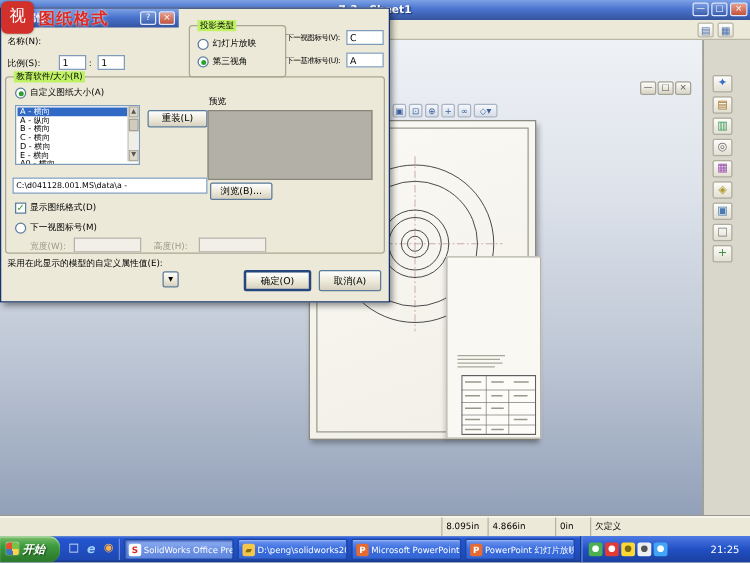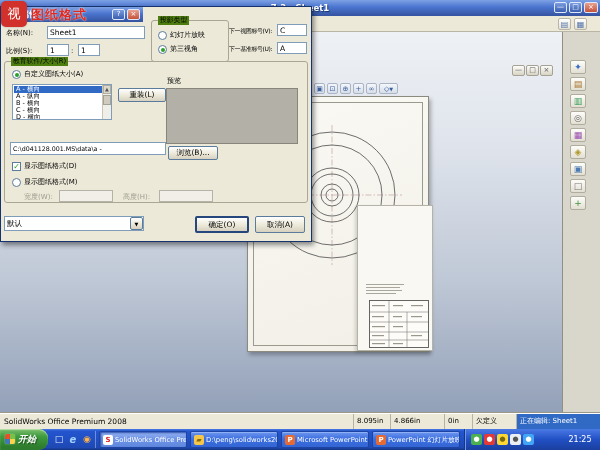--- a/index.html
+++ b/index.html
@@ -9,21 +9,21 @@
 
 .titlebar{background:linear-gradient(180deg,#7da1e4 0%,#4a74cf 45%,#35539f 100%);color:#fff}
 .capbtn{width:13px;height:11px;border:1px solid #dfe8fb;border-radius:2px;background:linear-gradient(#7b9ce0,#3a5fb0);color:#fff;font-size:7px;line-height:9px;text-align:center;cursor:default}
 .capbtn.close{background:linear-gradient(#e8a090,#c5523a)}
 .face{background:#ECE9D8}
 .sunken{background:#fff;border:1px solid #7f9db9;font-size:7.5px;line-height:11px;padding:0 2px;white-space:nowrap;overflow:hidden}
 .sunken.dis{background:#f1efe8;border-color:#b5b2a8;color:#8a887c}
 .btn{background:linear-gradient(#fefefe,#ece9d8 55%,#d6d0bf);border:1px solid #5a7b9c;border-radius:2px;text-align:center;font-size:7.5px;display:flex;align-items:center;justify-content:center}
 .btn.default{border:2px solid #26477d}
 .gbox{border:1px solid #a9a793;border-radius:3px}
-.glabel{position:absolute;top:-5px;left:6px;background:#4d7c0f;padding:0 2px;font-size:6.8px;line-height:9px;white-space:nowrap}
+.glabel{position:absolute;top:-5px;left:6px;background:#bef264;padding:0 2px;font-size:6.8px;line-height:9px;white-space:nowrap}
 .radio{width:9px;height:9px;border-radius:50%;border:1px solid #5a7b9c;background:#fff}
 .radio.on::after{content:"";display:block;width:4px;height:4px;border-radius:50%;background:#2ba12b;margin:1.5px auto}
 .checkbox{width:9px;height:9px;border:1px solid #5a7b9c;background:#fff;font-size:8px;line-height:8px;color:#2ba12b;text-align:center}
 .lbl{font-size:7px;line-height:10px;white-space:nowrap}
 .lbl.tiny{font-size:6px;letter-spacing:-.4px}
 .lbl.dis{color:#9c9a8c}
 .icon{display:flex;align-items:center;justify-content:center;cursor:default}
 .tool{width:13px;height:12px;border:1px solid #b9b6a8;border-radius:2px;background:linear-gradient(#fff,#e4e1d2);font-size:8px;color:#4a6ea9}
 .viewtool{width:11px;height:11px;border:1px solid #aab4c4;border-radius:2px;background:linear-gradient(#f4f7fb,#d7dee9);font-size:7px;color:#3a5f9c}
 .panetool{width:16px;height:14px;border:1px solid #b0ad9f;border-radius:2px;background:linear-gradient(#fdfdfa,#e2dfd2);font-size:9px}
@@ -170,41 +170,38 @@
       <span>▣</span>
     </div>
   <div class="abs panetool icon" style="left:570px;top:179px;color:#777">
       <span>□</span>
     </div>
   <div class="abs panetool icon" style="left:570px;top:196px;color:#3f8f3f">
       <span>+</span>
     </div>
 
   <div class="abs face" style="left:0;top:413px;width:600px;height:16px;border-top:1px solid #fff;box-shadow:0 -1px 0 #9a9788">
-    <div class="abs" style="left:4px;top:0;font-size:7.5px;line-height:15px;white-space:nowrap">SolidWorks Office Premium 2008</div>
     <div class="abs cell" style="left:353px;top:0;width:52px">8.095in</div>
     <div class="abs cell" style="left:390px;top:0;width:52px">4.866in</div>
     <div class="abs cell" style="left:444px;top:0;width:26px">0in</div>
     <div class="abs cell" style="left:472px;top:0;width:42px">欠定义</div>
-    <div class="abs cell" style="left:516px;top:0;width:84px;background:#316ac5;color:#fff">正在编辑: Sheet1</div>
   </div>
 
   <div class="abs face" style="left:0;top:6px;width:312px;height:236px;border:1px solid #16336e;box-shadow:2px 3px 5px rgba(0,0,0,.45);z-index:50">
     <div class="abs titlebar" style="left:0;top:0;width:142px;height:15px">
       <span style="position:absolute;left:4px;top:2px;font-size:8px;font-weight:bold">图纸属性</span>
     </div>
     <div class="abs capbtn icon" style="left:111px;top:2px">
         <span>?</span>
       </div>
     <div class="abs capbtn close icon" style="left:126px;top:2px">
         <span>×</span>
       </div>
 
     <div class="abs lbl" style="left:5px;top:21px">名称(N):</div>
-    <div class="abs sunken" style="left:46px;top:19px;width:98px;height:13px">Sheet1</div>
 
     <div class="abs gbox" style="left:150px;top:13px;width:78px;height:42px">
       <div class="glabel">投影类型</div>
       <div class="abs radio" style="left:6px;top:10px"></div>
       <div class="abs lbl" style="left:18px;top:9px">幻灯片放映</div>
       <div class="abs radio on" style="left:6px;top:24px"></div>
       <div class="abs lbl" style="left:18px;top:23px">第三视角</div>
     </div>
 
     <div class="abs lbl tiny" style="left:228px;top:19px">下一视图标号(V):</div>
@@ -216,21 +213,21 @@
     <div class="abs sunken" style="left:77px;top:37px;width:22px;height:12px">1</div>
     <div class="abs lbl tiny" style="left:228px;top:37px">下一基准标号(U):</div>
     <div class="abs sunken" style="left:276px;top:35px;width:30px;height:12px">A</div>
 
     <div class="abs gbox" style="left:3px;top:54px;width:304px;height:142px">
       <div class="glabel">教育软件/大小(R)</div>
 
       <div class="abs radio on" style="left:7px;top:8px"></div>
       <div class="abs lbl" style="left:19px;top:7px">自定义图纸大小(A)</div>
 
-      <div class="abs sunken" style="left:7px;top:22px;width:100px;height:36px;padding:1px 0">
+      <div class="abs sunken" style="left:7px;top:22px;width:100px;height:48px;padding:1px 0">
         <div class="abs" style="left:1px;top:1px;width:88px">
           <div class="listitem sel">A - 横向</div>
           <div class="listitem">A - 纵向</div>
           <div class="listitem">B - 横向</div>
           <div class="listitem">C - 横向</div>
           <div class="listitem">D - 横向</div>
           <div class="listitem">E - 横向</div>
           <div class="listitem">A0 - 横向</div>
         </div>
         <div class="abs" style="right:0;top:0;width:9px;height:44px;background:#efeee9;border-left:1px solid #c9c6b8">
@@ -245,29 +242,29 @@
       <div class="abs lbl" style="left:162px;top:14px">预览</div>
       <div class="abs" style="left:161px;top:26px;width:132px;height:56px;background:#b3b0a7;border:1px solid #88867b"></div>
 
       <div class="abs sunken" style="left:5px;top:80px;width:156px;height:13px;font-size:6.3px">C:\d041128.001.MS\data\a - </div>
       <div class="abs btn" style="left:163px;top:84px;width:50px;height:14px">浏览(B)...</div>
 
       <div class="abs checkbox" style="left:7px;top:100px">✓</div>
       <div class="abs lbl" style="left:19px;top:99px">显示图纸格式(D)</div>
 
       <div class="abs radio" style="left:7px;top:116px"></div>
-      <div class="abs lbl" style="left:19px;top:115px">显示图纸格式(M)</div>
+      <div class="abs lbl" style="left:19px;top:115px">下一视图标号(M)</div>
 
       <div class="abs lbl dis" style="left:19px;top:130px">宽度(W):</div>
       <div class="abs sunken dis" style="left:54px;top:128px;width:54px;height:12px"></div>
       <div class="abs lbl dis" style="left:118px;top:130px">高度(H):</div>
       <div class="abs sunken dis" style="left:154px;top:128px;width:54px;height:12px"></div>
     </div>
 
-    <div class="abs sunken" style="left:3px;top:209px;width:140px;height:15px;line-height:13px">默认</div>
+    <div class="abs lbl" style="left:5px;top:199px">采用在此显示的模型的自定义属性值(E):</div>
     <div class="abs btn" style="left:129px;top:210px;width:13px;height:13px;font-size:5px">▼</div>
     <div class="abs btn default" style="left:194px;top:209px;width:54px;height:17px">确定(O)</div>
     <div class="abs btn" style="left:254px;top:209px;width:50px;height:17px">取消(A)</div>
   </div>
 
   <div class="abs" style="left:1px;top:0;z-index:60">
     <div style="position:absolute;left:0;top:1px;width:26px;height:26px;background:#d2302a;border-radius:5px;color:#fff;font-size:13px;line-height:26px;text-align:center;box-shadow:0 0 2px rgba(0,0,0,.3)">视</div>
     <div style="position:absolute;left:30px;top:6px;font-size:13px;font-weight:bold;color:#dd2b23;letter-spacing:1px;text-shadow:0 0 2px #fff;white-space:nowrap">图纸格式</div>
   </div>
 

